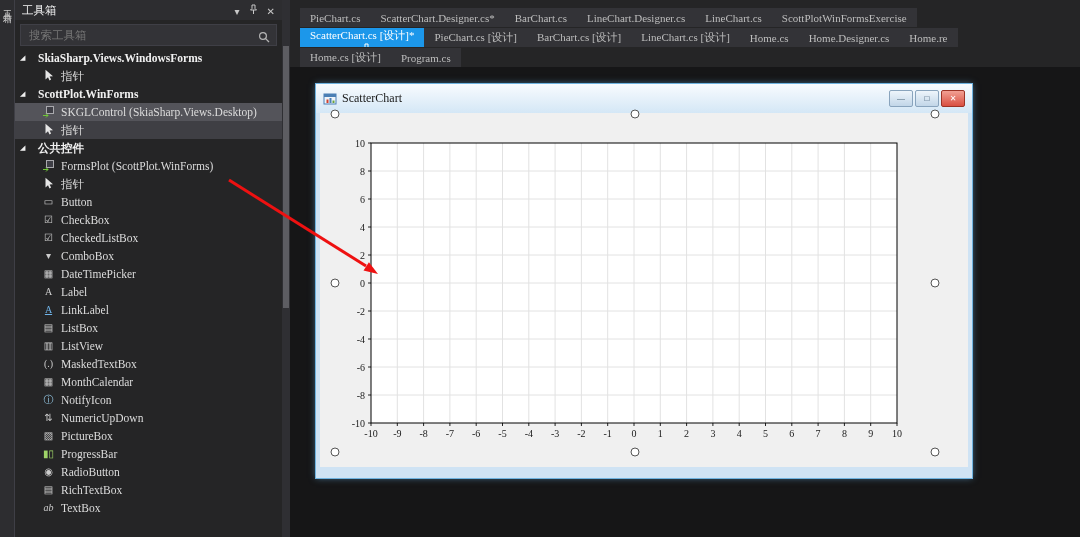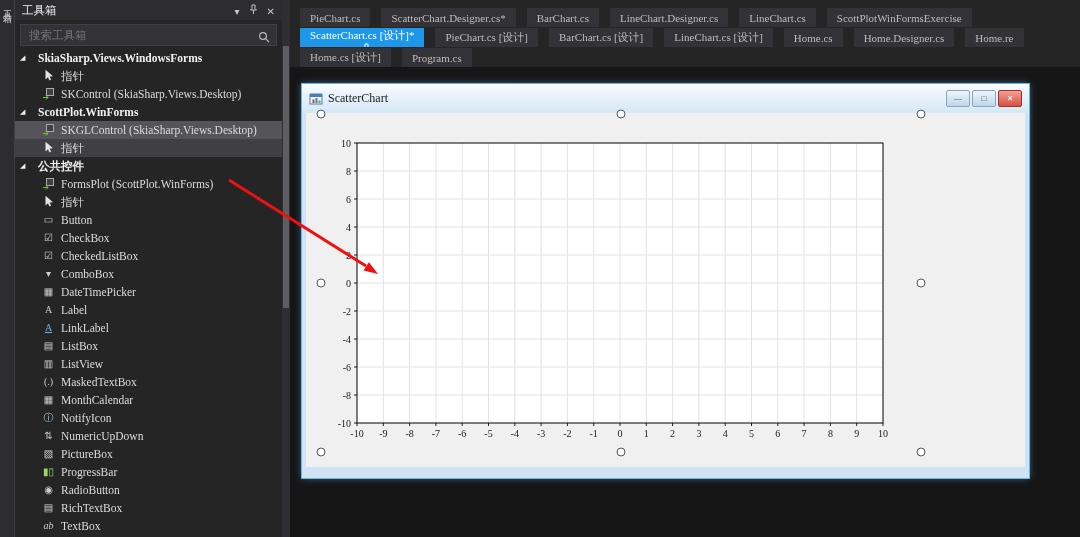--- a/index.html
+++ b/index.html
@@ -29,31 +29,31 @@
   .tree-label{margin-left:3px;color:#dcdcdc;}
   .tree-row.category .tree-label{color:#f1f1f1;}
 
   
   .tb-scrollbar{position:absolute;left:282px;top:0;width:8px;height:537px;background:#2f2f33;}
   .tb-scrollbar .thumb{position:absolute;left:1px;width:6px;top:46px;height:262px;background:#5d5d62;}
 
   
   .editor{position:absolute;left:290px;top:0;right:0;bottom:0;background:#252526;}
   #tab-rows{position:absolute;top:8px;left:10px;right:0;overflow:hidden;}
-  .tab-row{display:flex;height:19px;margin-bottom:1px;gap:11px;overflow:hidden;}
+  .tab-row{display:flex;height:19px;margin-bottom:1px;gap:0;overflow:hidden;}
   .tab{display:flex;align-items:center;padding:0 10px;background:#333337;color:#bdbdbd;font-size:11px;white-space:nowrap;cursor:default;}
   .tab.active{background:var(--active-tab,#1c97ea);color:#fff;flex-direction:column;}
   .tab .tab-pin{margin-left:8px;display:flex;align-items:center;}
   .tab .tab-close{margin-left:7px;font-size:9px;color:#fff;}
 
   
   .design-surface{position:absolute;left:0;top:67px;right:0;bottom:0;background:#161617;}
 
   
-  .form-window{position:absolute;left:12px;top:17px;width:727px;height:394px;background:#cfe3f4;
+  .form-window{position:absolute;left:26px;top:17px;width:656px;height:394px;background:#cfe3f4;
                box-shadow:0 0 0 1px #6fb3e0,0 0 7px rgba(110,190,245,.55);}
   .title-bar{height:29px;display:flex;align-items:center;padding:0 7px;background:linear-gradient(#f8fbfe,#d4e7f6);}
   .form-icon{width:14px;height:14px;flex:0 0 auto;}
   .form-title{font-size:12px;color:#1a1a1a;margin-left:5px;flex:1;}
   .win-btn{width:22px;height:15px;margin-left:2px;border:1px solid #89a4bd;border-radius:2px;display:flex;align-items:center;
            justify-content:center;font-size:8px;line-height:1;color:#2f4a63;background:linear-gradient(#eef5fb,#c2d6e8);}
   .win-btn.close{background:linear-gradient(#f2a094,#d94f41);border-color:#9c3326;color:#fff;}
   .client-area{position:absolute;left:4px;right:4px;top:29px;bottom:11px;background:#f0f0f0;}
   .control-bounds{position:absolute;left:19px;top:30px;width:600px;height:338px;background:#f0f0f0;}
   #plot-svg{display:block;}
@@ -90,27 +90,20 @@
     <div id="toolbox-tree">
         <div class="tree-row category">
           <span class="expander">◢</span>
           <span class="tree-label">SkiaSharp.Views.WindowsForms</span>
         </div>
         <div class="tree-row item">
           <span class="tree-icon"><svg width="11" height="12" viewBox="0 0 11 12">
               <path d="M2.5 0.8 L2.5 10.6 L5 8.2 L6.5 11.4 L8.1 10.6 L6.6 7.5 L10 7.3 Z" fill="#e6e6e6"></path>
             </svg></span>
           <span class="tree-label">指针</span>
-        </div>
-        <div class="tree-row item">
-          <span class="tree-icon"><svg width="13" height="13" viewBox="0 0 13 13">
-              <rect x="4.5" y="1.5" width="7" height="7" fill="#3f3f46" stroke="#a9a9ad"></rect>
-              <path d="M1 10.5 L6 10.5 M4 8.5 L6 10.5 L4 12.5" stroke="#71c837" fill="none"></path>
-            </svg></span>
-          <span class="tree-label">SKControl (SkiaSharp.Views.Desktop)</span>
         </div>
         <div class="tree-row category">
           <span class="expander">◢</span>
           <span class="tree-label">ScottPlot.WinForms</span>
         </div>
         <div class="tree-row item state-selected">
           <span class="tree-icon"><svg width="13" height="13" viewBox="0 0 13 13">
               <rect x="4.5" y="1.5" width="7" height="7" fill="#3f3f46" stroke="#a9a9ad"></rect>
               <path d="M1 10.5 L6 10.5 M4 8.5 L6 10.5 L4 12.5" stroke="#71c837" fill="none"></path>
             </svg></span>

